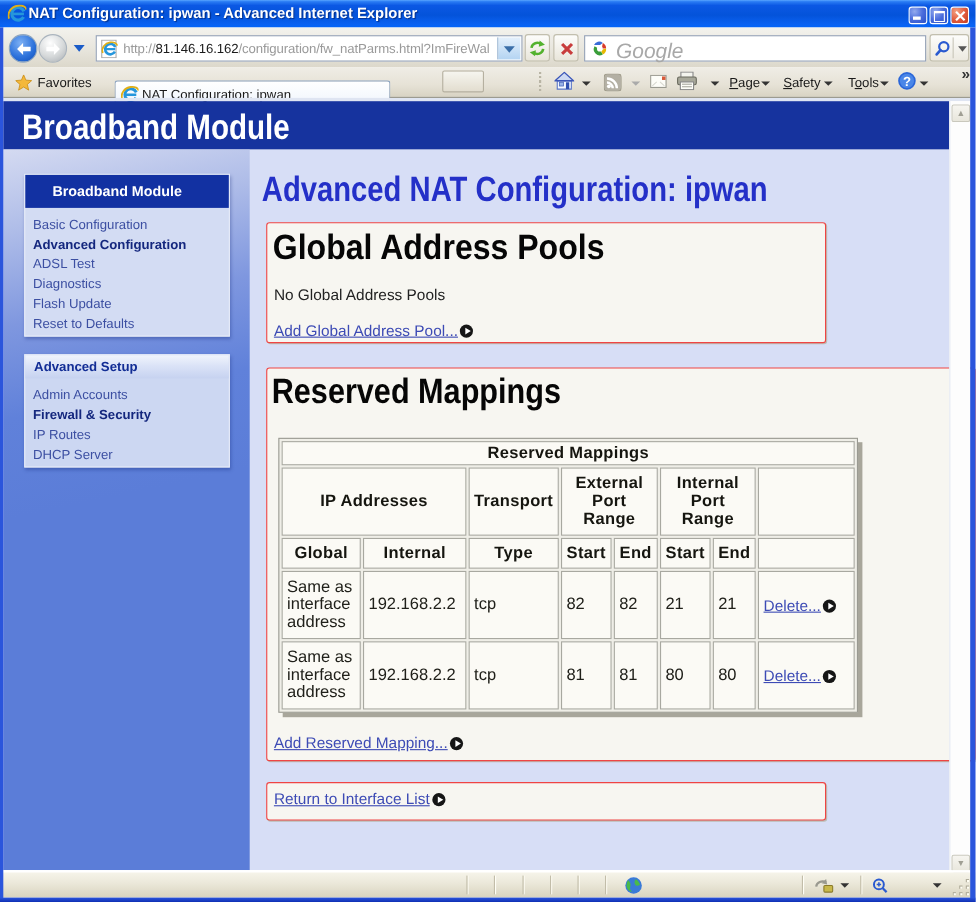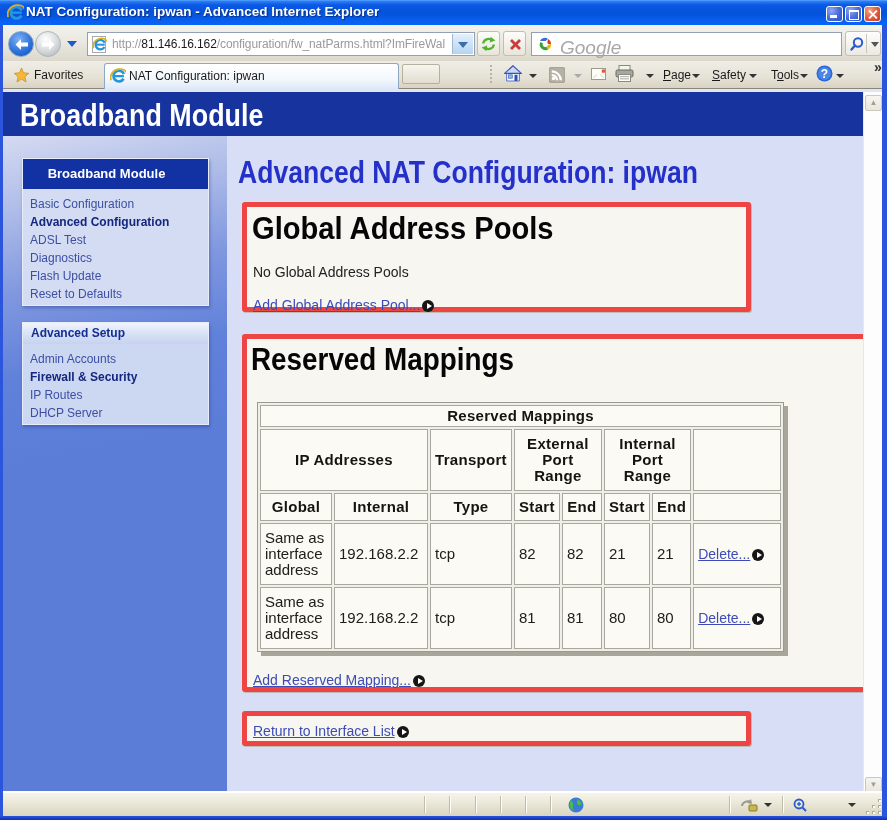--- a/index.html
+++ b/index.html
@@ -38,21 +38,21 @@
 #refreshbtn{left:474px;}
 #stopbtn{left:500px;}
 #search{left:528px;top:7px;width:311px;height:24px;background:#fff;border:1px solid #93a0b4;box-sizing:border-box;}
 #search-text{left:28px;top:4px;font-size:19px;font-style:italic;color:#a8a8a8;}
 #searchbtn{left:842px;top:6px;width:36px;height:25px;background:linear-gradient(#fdfdfb,#ece9e0);border:1px solid #c2bfae;border-radius:3px;box-sizing:border-box;}
 #searchbtn .sep{position:absolute;left:20px;top:2px;width:1px;height:19px;background:#c8c5b8;}
 #searchbtn .drop{position:absolute;left:25px;top:10px;border-left:4px solid transparent;border-right:4px solid transparent;border-top:5px solid #555;}
 
 #row2{left:3px;top:61px;width:879px;height:28px;background:linear-gradient(#efede6 0%,#e6e2d6 60%,#d8d3c3 100%);border-bottom:1px solid #8a8778;box-sizing:border-box;}
 #fav-label{left:31px;top:7px;font-size:12px;color:#1a1a1a;}
-#tab{left:101px;top:2px;width:295px;height:26px;background:linear-gradient(#ffffff 0%,#f4f8fd 60%,#dde9f8 100%);border:1px solid #90a7c3;border-bottom:none;border-radius:3px 3px 0 0;box-sizing:border-box;}
+#tab{left:101px;top:12px;width:251px;height:26px;background:linear-gradient(#ffffff 0%,#f4f8fd 60%,#dde9f8 100%);border:1px solid #90a7c3;border-bottom:none;border-radius:3px 3px 0 0;box-sizing:border-box;}
 #tab-text{left:24px;top:5px;font-size:12px;color:#1a1a1a;white-space:nowrap;}
 #tabstub{left:399px;top:3px;width:38px;height:20px;background:linear-gradient(#f6f5ef,#e2ddcf);border:1px solid #b5b0a0;border-radius:2px;box-sizing:border-box;}
 .cmdtext{top:7px;font-size:12px;color:#1a1a1a;white-space:nowrap;}
 .cmddrop{top:13px;width:0;height:0;border-left:4px solid transparent;border-right:4px solid transparent;border-top:4px solid #333;}
 .cmddrop.dis{border-top-color:#aaa;}
 #chev{left:871px;top:-2px;font-size:14px;font-weight:bold;color:#333;}
 
 #topline{left:3px;top:89px;width:879px;height:3px;background:#dfe5f2;}
 #banner{left:3px;top:92px;width:860px;height:44px;background:#16339e;}
 #banner-text{left:17px;top:5px;color:#fff;font-size:32px;font-weight:bold;white-space:nowrap;transform:scaleX(.84);transform-origin:0 0;}
@@ -61,21 +61,21 @@
 
 #sbox1{left:19px;top:22px;width:185px;background:#d3dcf3;border:1px solid #e7ecf8;box-shadow:1px 2px 3px rgba(20,40,120,.35);}
 #sbox1 .hdr{height:30px;background:#1231a2;color:#fff;font-weight:bold;font-size:13px;text-align:center;line-height:30px;padding-right:18px;}
 .sitems{padding:6px 0 2px 7px;}
 .sitems div{font-size:12px;line-height:18px;color:#3c4fa2;white-space:nowrap;}
 .sitems .bold{font-weight:bold;color:#14277e;}
 #sbox2{left:19px;top:186px;width:185px;background:#ccd7f2;border:1px solid #e7ecf8;box-shadow:1px 2px 3px rgba(20,40,120,.35);}
 #sbox2 .hdr{height:21px;background:linear-gradient(#f0f4fc 0%,#dbe3f7 45%,#c6d2f0 100%);color:#122d95;font-weight:bold;font-size:12px;line-height:21px;padding-left:8px;}
 
 #h1{left:235px;top:18px;font-size:32px;font-weight:bold;color:#2430c8;white-space:nowrap;transform:scaleX(.83);transform-origin:0 0;}
-.panel{background:#f7f6f1;border:5px solid #ef4444;border-radius:3px;box-sizing:border-box;box-shadow:1px 1px 0 #bcbcb4;}
+.panel{background:#f7f6f1;border:1px solid #ef4444;border-radius:3px;box-sizing:border-box;box-shadow:1px 1px 0 #bcbcb4;}
 #gbox{left:239px;top:66px;width:509px;height:110px;}
 #gbox h2{margin:0;position:absolute;left:5px;top:3px;font-size:32px;color:#060606;white-space:nowrap;transform:scaleX(.91);transform-origin:0 0;}
 #gbox .note{position:absolute;left:6px;top:57px;font-size:14px;color:#222;}
 .plink{font-size:14px;color:#3d4bb5;text-decoration:underline;white-space:nowrap;}
 .cicon{display:inline-block;width:12px;height:12px;border-radius:50%;background:#161616;position:relative;vertical-align:-2px;margin-left:2px;}
 .cicon:after{content:"";position:absolute;left:5px;top:3px;border-left:5px solid #fff;border-top:3px solid transparent;border-bottom:3px solid transparent;}
 #rbox{left:239px;top:198px;width:645px;height:358px;}
 #rbox h2{margin:0;position:absolute;left:4px;top:2px;font-size:32px;color:#060606;white-space:nowrap;transform:scaleX(.87);transform-origin:0 0;}
 #rtable{position:absolute;left:10px;top:63px;border-collapse:separate;border-spacing:2px;background:#efeee7;border:1px solid #9a9a92;box-shadow:4px 4px 0 #a8a69b;table-layout:fixed;}
 #rtable td{border:1px solid #a8a8a0;background:#fbfaf5;font-size:15px;color:#20201a;padding:2px 4px;line-height:16px;vertical-align:middle;box-sizing:border-box;overflow:hidden;}

